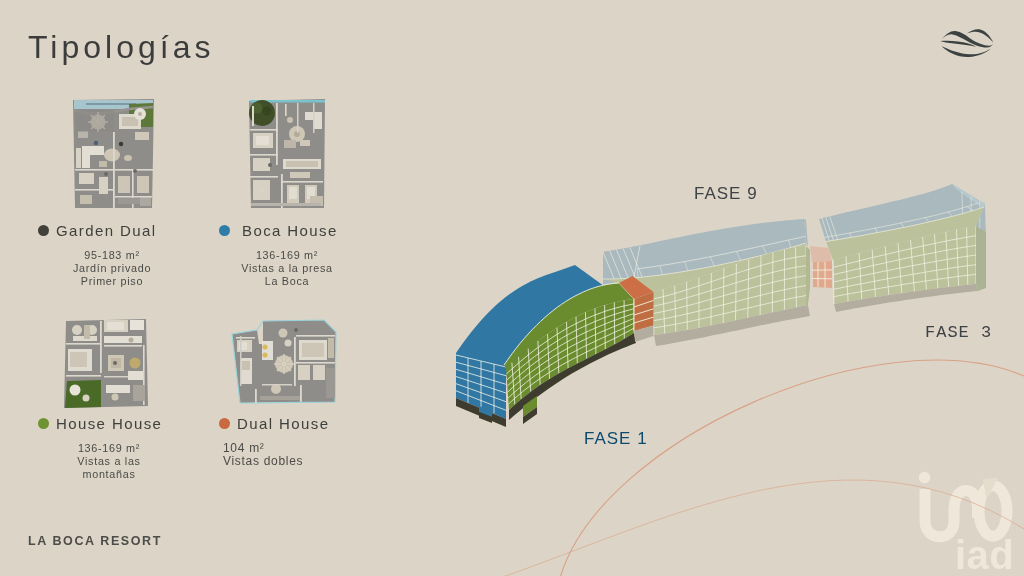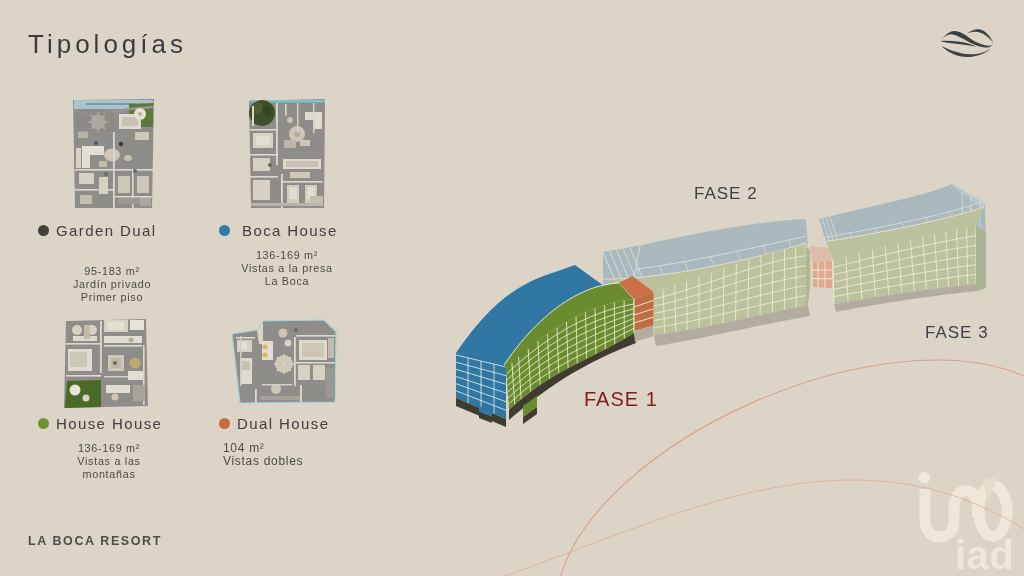--- a/index.html
+++ b/index.html
@@ -215,34 +215,34 @@
 <rect x="328" y="338" width="6" height="20" fill="#c3bbaa"></rect>
 <rect x="260" y="396" width="40" height="4" fill="#a5a098"></rect>
 </g>
 <g fill="#3c4142">
 <path d="M940.3,41 C945.5,33.8 951,30.5 955.3,31 C961.5,31.8 966,35.4 971,39 C976.8,43 984,45.6 989,45.7 C991.3,45.7 992.8,44.6 993.4,42.8 C992.6,46 990,47.6 986.8,47.6 C980.5,47.6 973.5,44.7 968,41.5 C962,38 956.5,34.8 952,34.4 C947.5,34 943.5,37.2 940.3,41 Z"></path>
 <path d="M940.3,41 C949,40.3 960,41 968.5,43.6 C971.5,44.5 974,45.6 976,46.7 C970,45.6 962,44.4 954,43.6 C948,43 943,42.2 940.3,41 Z"></path>
 <path d="M966.9,33.6 C971.3,30.2 976.3,28.5 980.3,29.5 C985.8,31 990.8,36.8 993.4,42.8 C990.1,38.4 985.3,34.2 979.8,32.4 C975.9,31.2 971.1,31.9 966.9,33.6 Z"></path>
 <path d="M941.5,45.9 C950,50.3 960,53.7 969.5,54.2 C977.5,54.6 985,52.3 990.8,48.4 C986,53 978,56.3 969,56.9 C958.5,57.5 947.5,52.3 941.5,45.9 Z"></path>
 </g>
 </svg>
-<div class="abs" style="left:28px;top:29px;font-size:26px;color:#3c3c3c;letter-spacing:4px;">Tipologías</div>
+<div class="abs" style="left:28px;top:29px;font-size:32px;color:#3c3c3c;letter-spacing:4px;">Tipologías</div>
 
 <div class="abs" style="left:38px;top:225px;width:11px;height:11px;border-radius:50%;background:#41413a;"></div>
 <div class="abs" style="left:56px;top:222px;font-size:15px;color:#3f3f3c;letter-spacing:1.4px;">Garden Dual</div>
-<div class="abs" style="left:52px;top:249px;width:120px;text-align:center;font-size:10.8px;color:#4a4a46;letter-spacing:0.7px;line-height:13.2px;margin-top:16px;">95-183 m²<br>Jardín privado<br>Primer piso</div>
+<div class="abs" style="left:52px;top:249px;width:120px;text-align:center;font-size:10.8px;color:#4a4a46;letter-spacing:0.7px;line-height:13.2px;">95-183 m²<br>Jardín privado<br>Primer piso</div>
 
 <div class="abs" style="left:219px;top:225px;width:11px;height:11px;border-radius:50%;background:#2e7ca8;"></div>
 <div class="abs" style="left:242px;top:222px;font-size:15px;color:#3f3f3c;letter-spacing:1.4px;">Boca House</div>
 <div class="abs" style="left:227px;top:249px;width:120px;text-align:center;font-size:10.8px;color:#4a4a46;letter-spacing:0.7px;line-height:13.2px;">136-169 m²<br>Vistas a la presa<br>La Boca</div>
 
 <div class="abs" style="left:38px;top:418px;width:11px;height:11px;border-radius:50%;background:#6f9331;"></div>
 <div class="abs" style="left:56px;top:415px;font-size:15px;color:#3f3f3c;letter-spacing:1.4px;">House House</div>
 <div class="abs" style="left:49px;top:442px;width:120px;text-align:center;font-size:10.8px;color:#4a4a46;letter-spacing:0.7px;line-height:13.2px;">136-169 m²<br>Vistas a las<br>montañas</div>
 
 <div class="abs" style="left:219px;top:418px;width:11px;height:11px;border-radius:50%;background:#c9693f;"></div>
 <div class="abs" style="left:237px;top:415px;font-size:15px;color:#3f3f3c;letter-spacing:1.4px;">Dual House</div>
 <div class="abs" style="left:223px;top:442px;width:120px;font-size:12px;color:#4a4a46;letter-spacing:0.7px;line-height:13.2px;">104 m²<br>Vistas dobles</div>
 
-<div class="abs" style="left:584px;top:388px;font-size:20px;color:#7f1d1d;letter-spacing:1px;">FASE 1</div>
-<div class="abs" style="left:694px;top:184px;font-size:17px;color:#3f4245;letter-spacing:1px;">FASE 2</div>
-<div class="abs" style="left:925px;top:323px;font-size:17px;color:#3f4245;letter-spacing:1px;">FASE 3</div>
+<div class="abs" style="left:584px;top:429px;font-size:17px;color:#0c4a6e;letter-spacing:1px;">FASE 1</div>
+<div class="abs" style="left:694px;top:184px;font-size:17px;color:#3f4245;letter-spacing:1px;">FASE 9</div>
+<div class="abs" style="left:925px;top:323px;font-size:17px;color:#3f4245;letter-spacing:1px;font-family:Liberation Mono, monospace;">FASE 3</div>
 
 <div class="abs" style="left:28px;top:533.5px;font-size:12.5px;font-weight:bold;color:#4c4c48;letter-spacing:1.6px;text-align:right;">LA BOCA RESORT</div>
 </body></html>

